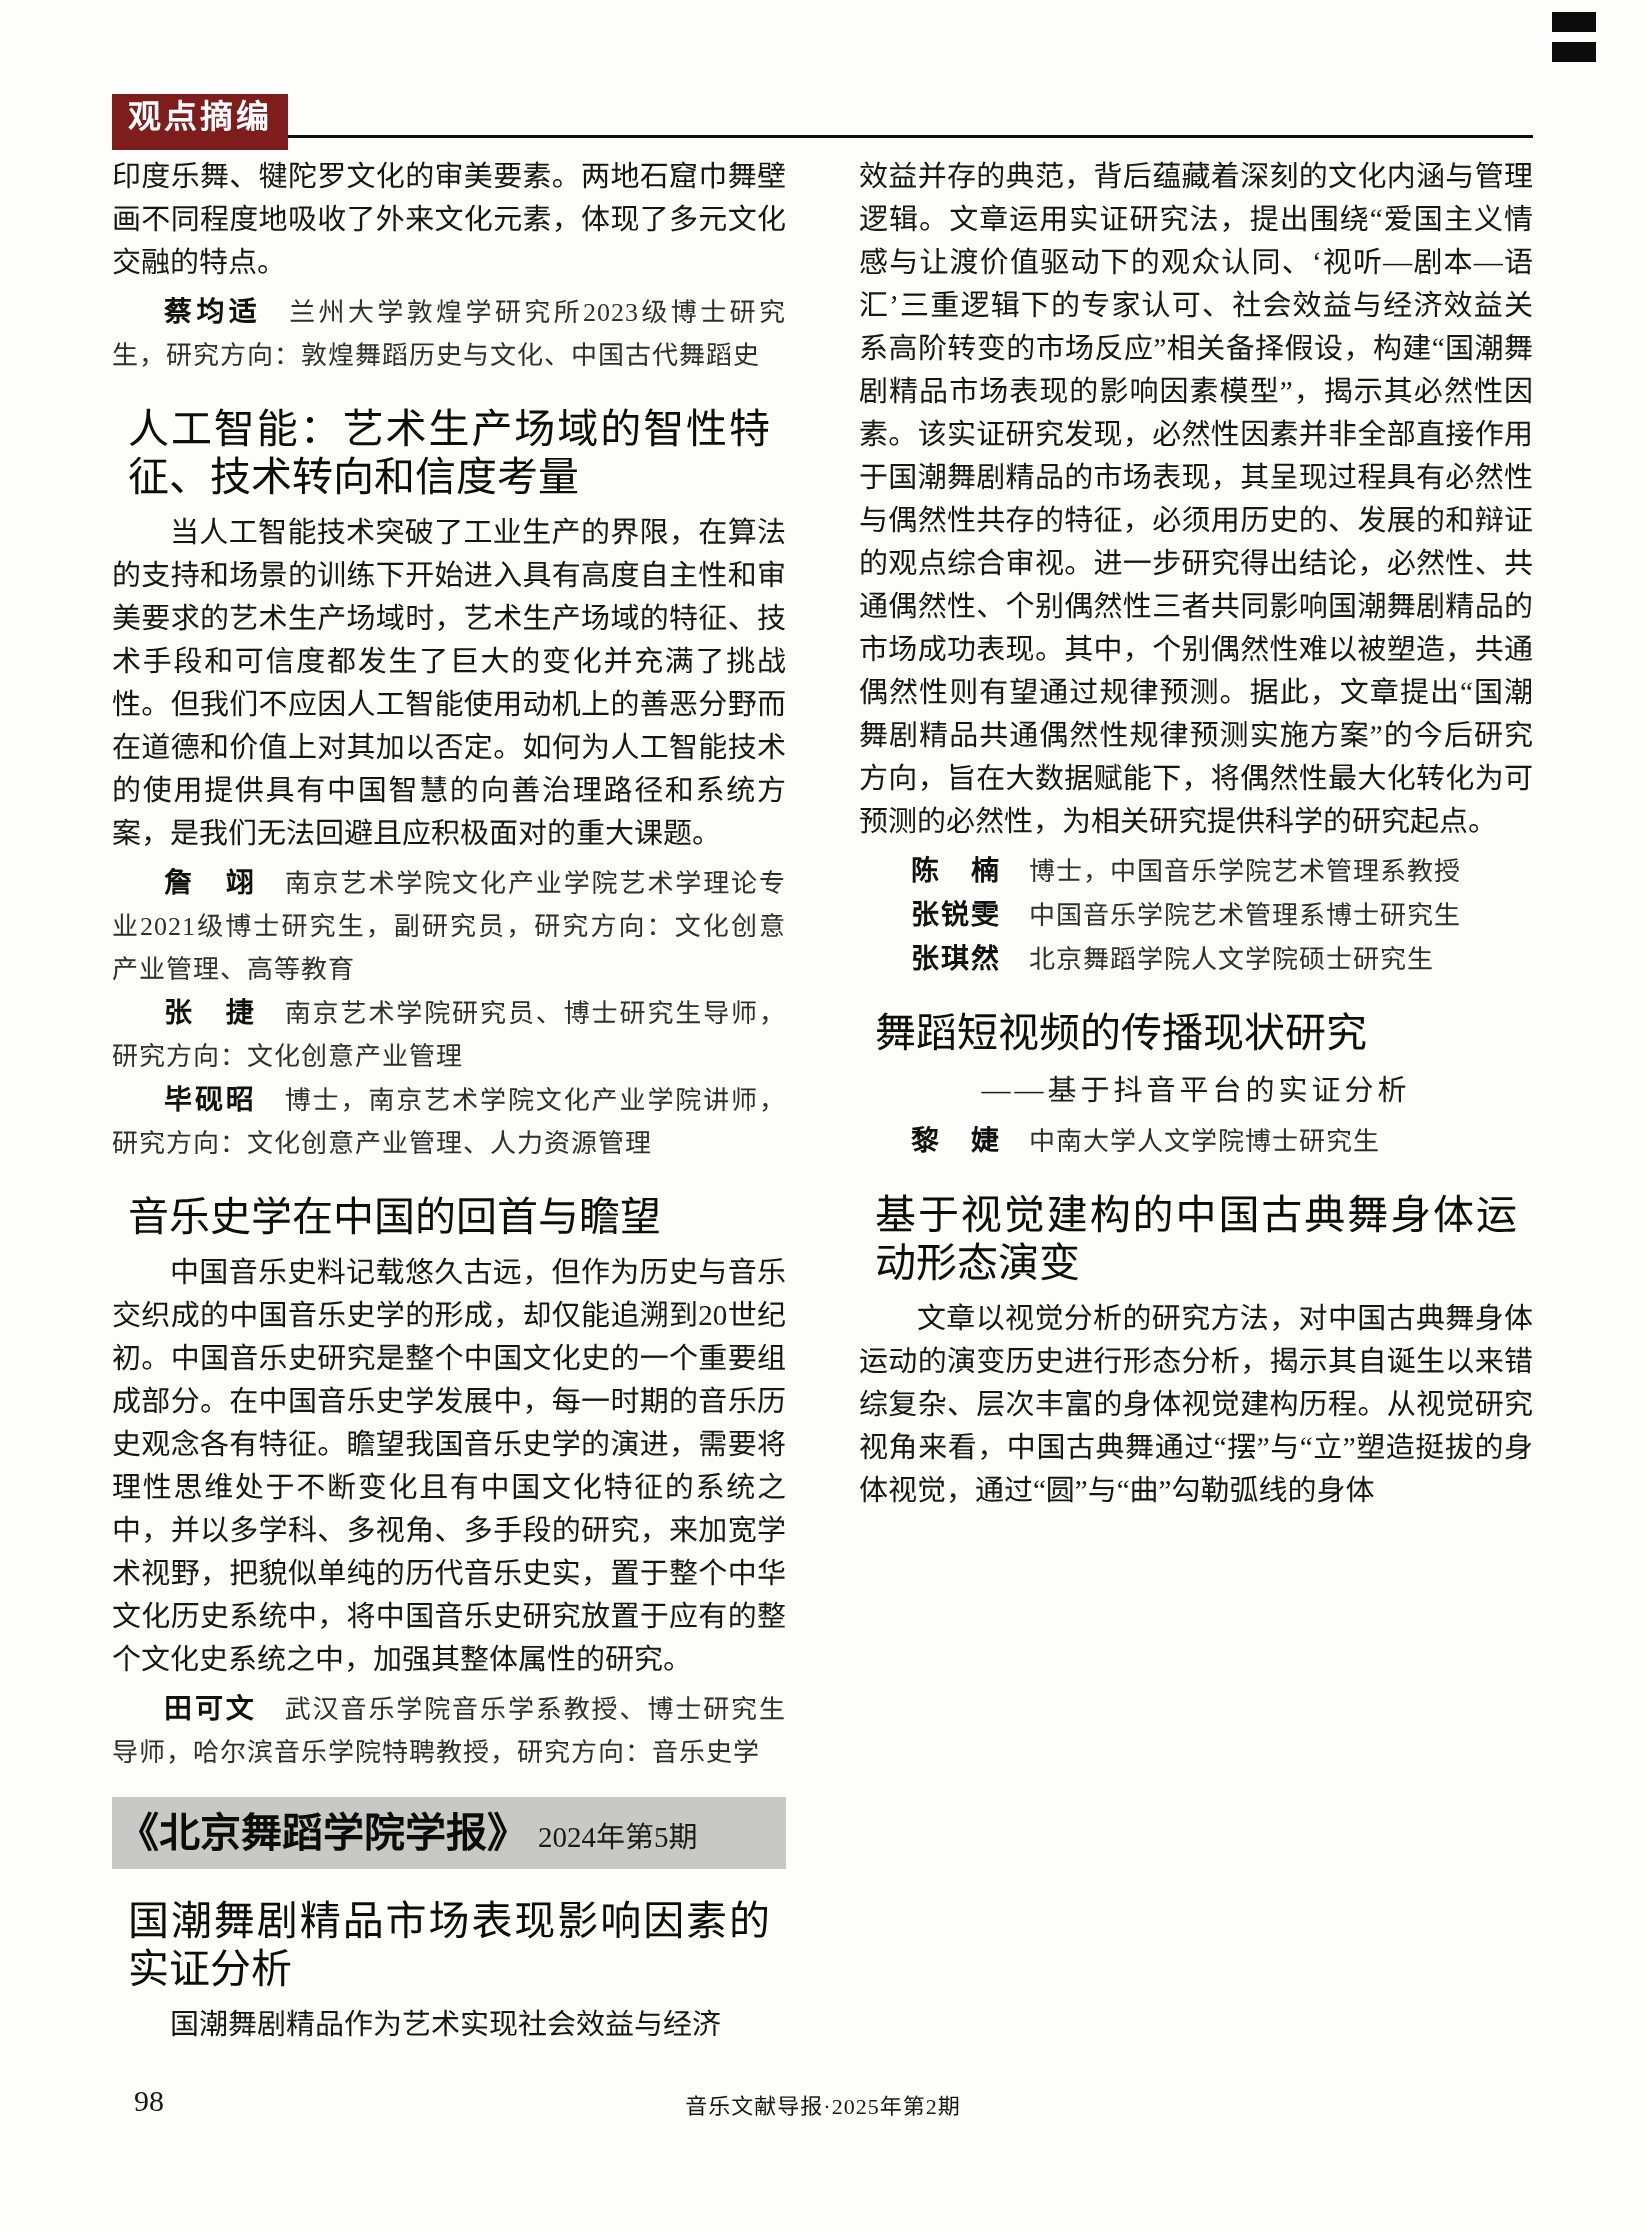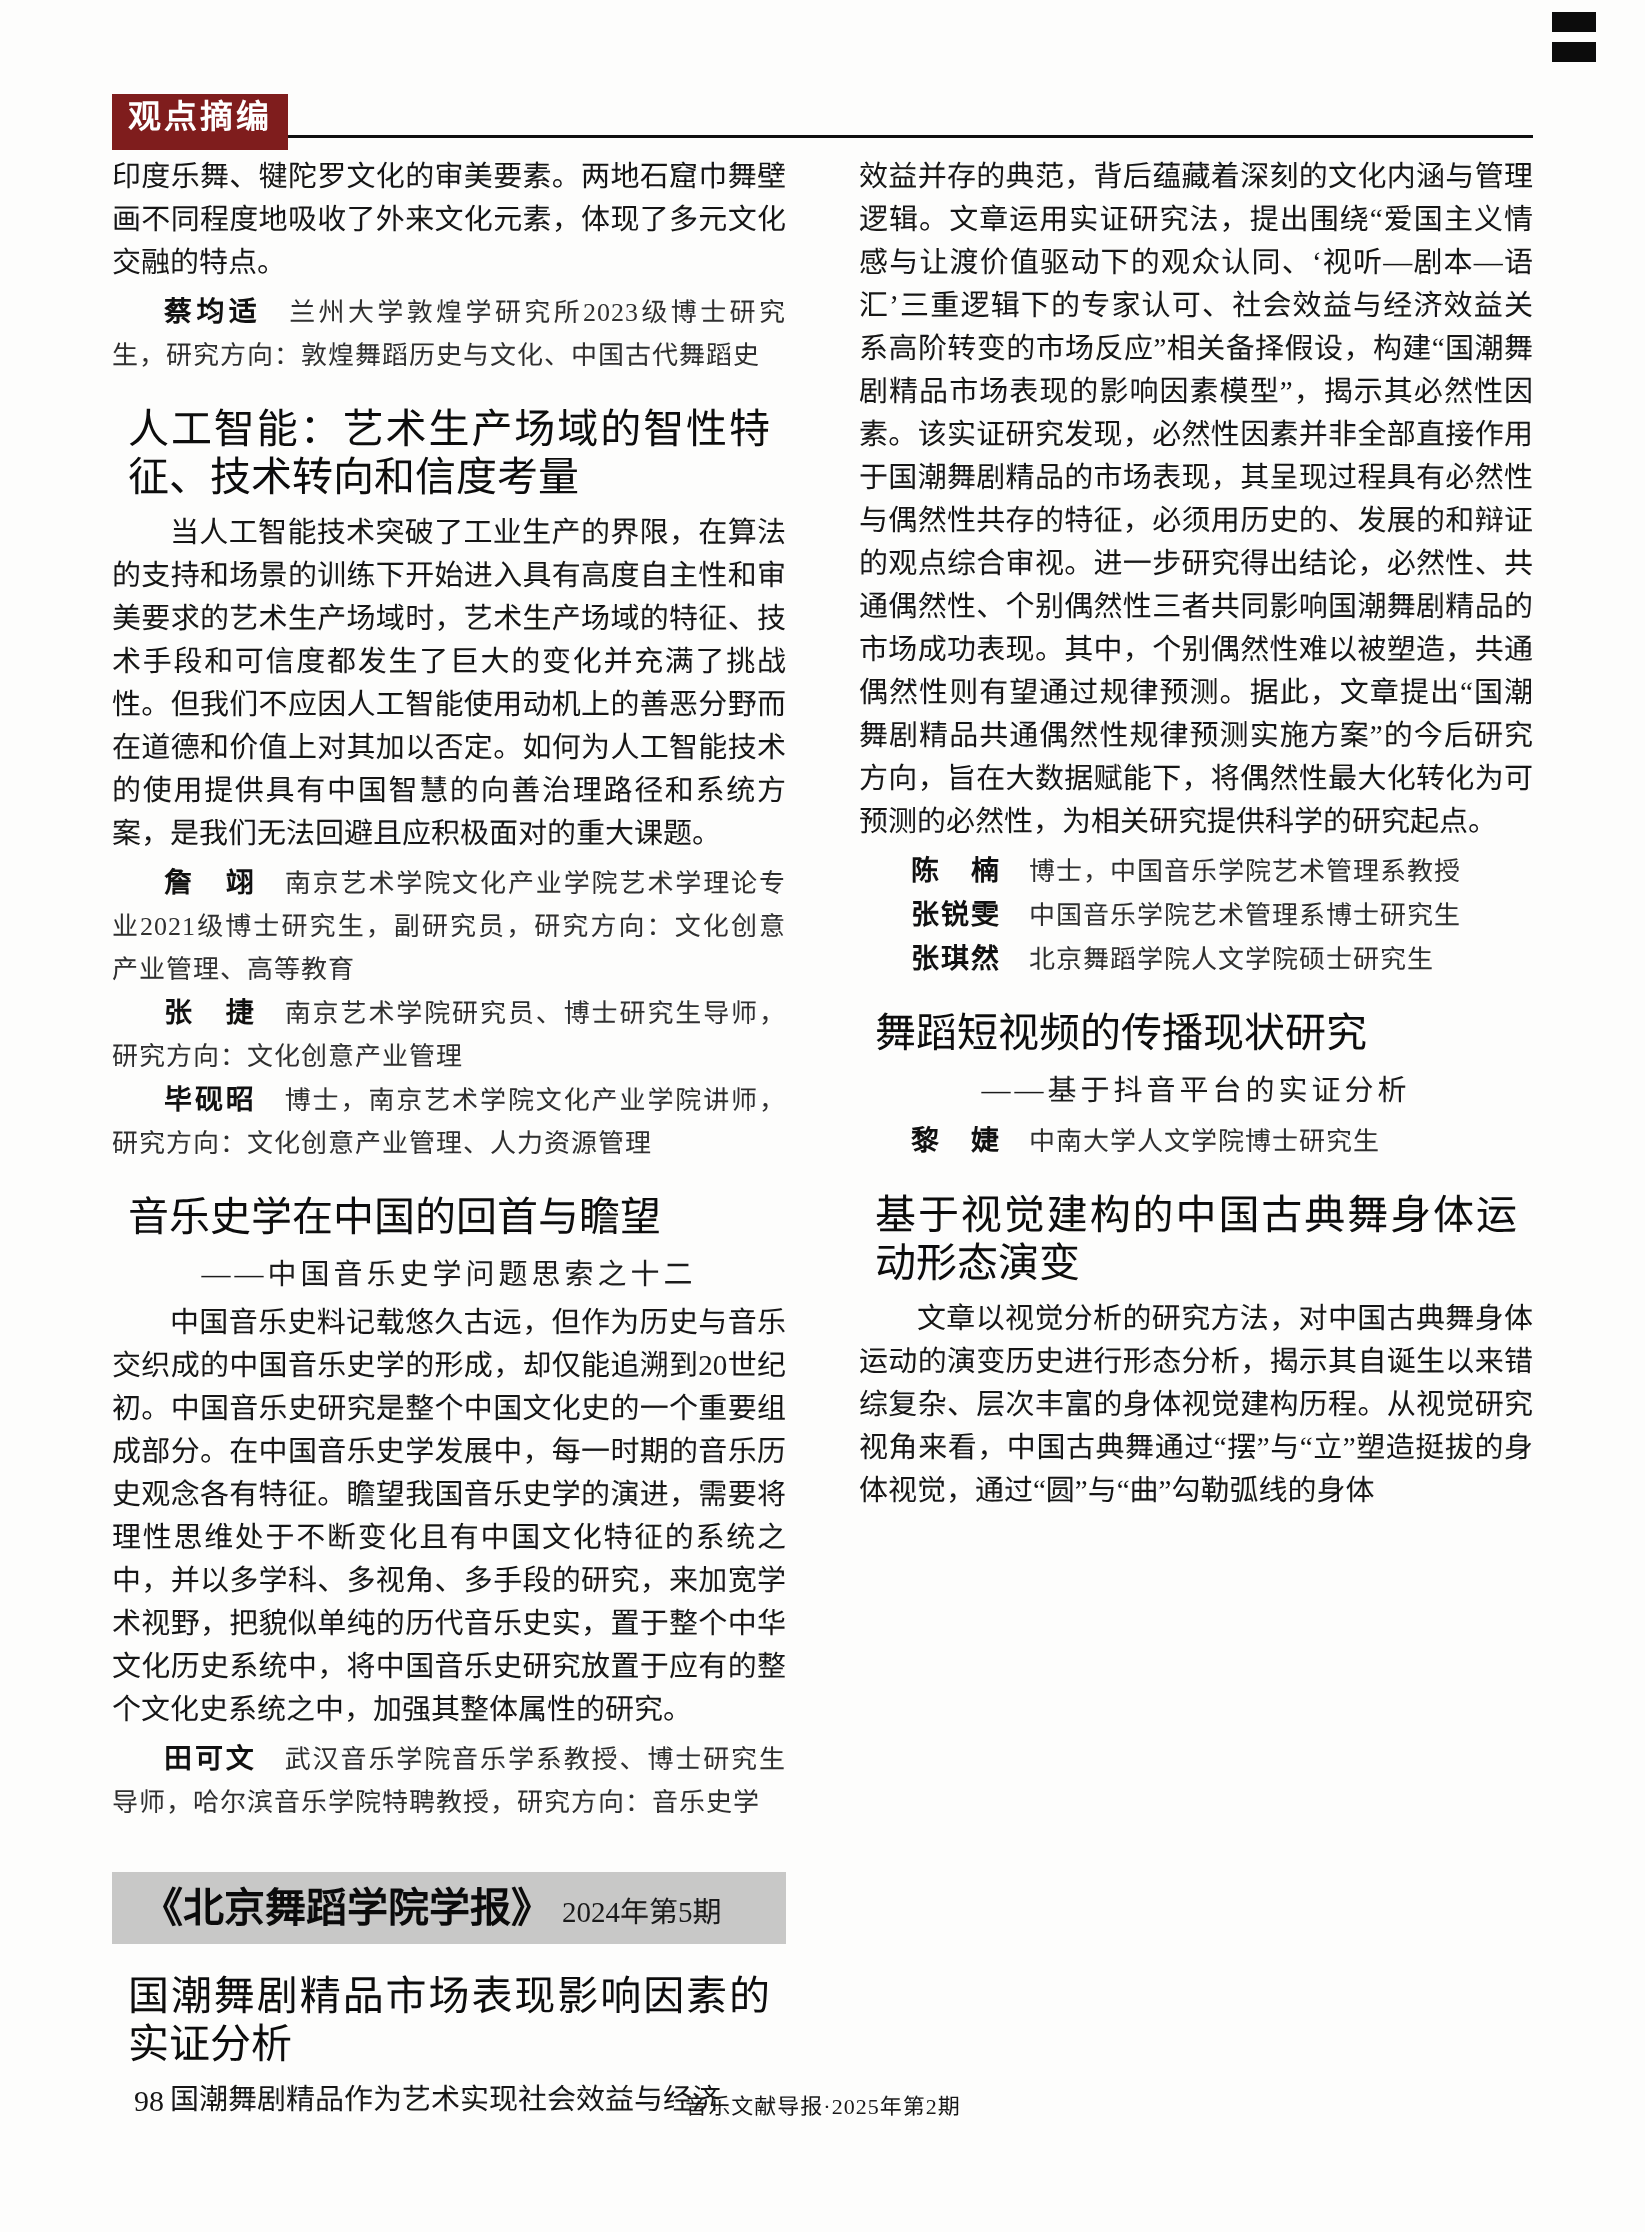--- a/index.html
+++ b/index.html
@@ -55,23 +55,23 @@
     font-weight:400; font-size:41px; line-height:48px;
     margin:28px 16px 10px; color:#0d0d0d;
     text-align:justify; text-justify:inter-ideograph;
   }
   .subtitle {
     font-size:29px; line-height:46px; margin:0 0 4px;
     text-align:center; letter-spacing:4px; color:#1c1c1c;
   }
 
   .banner {
-    margin-top:48px; width:100%; box-sizing:border-box;
+    margin-top:23px; width:100%; box-sizing:border-box;
     background:#c8c8c7; height:72px; line-height:72px;
-    padding-left:30px; white-space:nowrap;
+    padding-left:6px; white-space:nowrap;
   }
   .banner-journal {
     font-family:"Liberation Sans","DejaVu Sans",sans-serif;
     font-weight:700; font-size:41px; color:#0b0b0b;
   }
   .banner-issue { font-size:29px; margin-left:10px; color:#1a1a1a; }
 
   .footer-num { position:absolute; left:134px; top:2084px; font-size:30px; }
   .footer-title {
     position:absolute; left:0; top:2088px; width:100%;
@@ -102,21 +102,20 @@
 
       <h2 class="section">人工智能：艺术生产场域的智性特征、技术转向和信度考量</h2>
       <p class="body indent">当人工智能技术突破了工业生产的界限，在算法的支持和场景的训练下开始进入具有高度自主性和审美要求的艺术生产场域时，艺术生产场域的特征、技术手段和可信度都发生了巨大的变化并充满了挑战性。但我们不应因人工智能使用动机上的善恶分野而在道德和价值上对其加以否定。如何为人工智能技术的使用提供具有中国智慧的向善治理路径和系统方案，是我们无法回避且应积极面对的重大课题。</p>
       <div class="authors">
         <p class="author-block"><span class="author-name">詹　翊</span><span>南京艺术学院文化产业学院艺术学理论专业2021级博士研究生，副研究员，研究方向：文化创意产业管理、高等教育</span></p>
         <p class="author-block"><span class="author-name">张　捷</span><span>南京艺术学院研究员、博士研究生导师，研究方向：文化创意产业管理</span></p>
         <p class="author-block"><span class="author-name">毕砚昭</span><span>博士，南京艺术学院文化产业学院讲师，研究方向：文化创意产业管理、人力资源管理</span></p>
       </div>
 
       <h2 class="section">音乐史学在中国的回首与瞻望</h2>
-      <p class="subtitle">——中国音乐史学问题思索之十二</p>
       <p class="body indent">中国音乐史料记载悠久古远，但作为历史与音乐交织成的中国音乐史学的形成，却仅能追溯到20世纪初。中国音乐史研究是整个中国文化史的一个重要组成部分。在中国音乐史学发展中，每一时期的音乐历史观念各有特征。瞻望我国音乐史学的演进，需要将理性思维处于不断变化且有中国文化特征的系统之中，并以多学科、多视角、多手段的研究，来加宽学术视野，把貌似单纯的历代音乐史实，置于整个中华文化历史系统中，将中国音乐史研究放置于应有的整个文化史系统之中，加强其整体属性的研究。</p>
       <div class="authors">
         <p class="author-block"><span class="author-name">田可文</span><span>武汉音乐学院音乐学系教授、博士研究生导师，哈尔滨音乐学院特聘教授，研究方向：音乐史学</span></p>
       </div>
 
       <div class="banner">
         <span class="banner-journal">《北京舞蹈学院学报》</span><span class="banner-issue">2024年第5期</span>
       </div>
 
       <h2 class="section">国潮舞剧精品市场表现影响因素的实证分析</h2>

